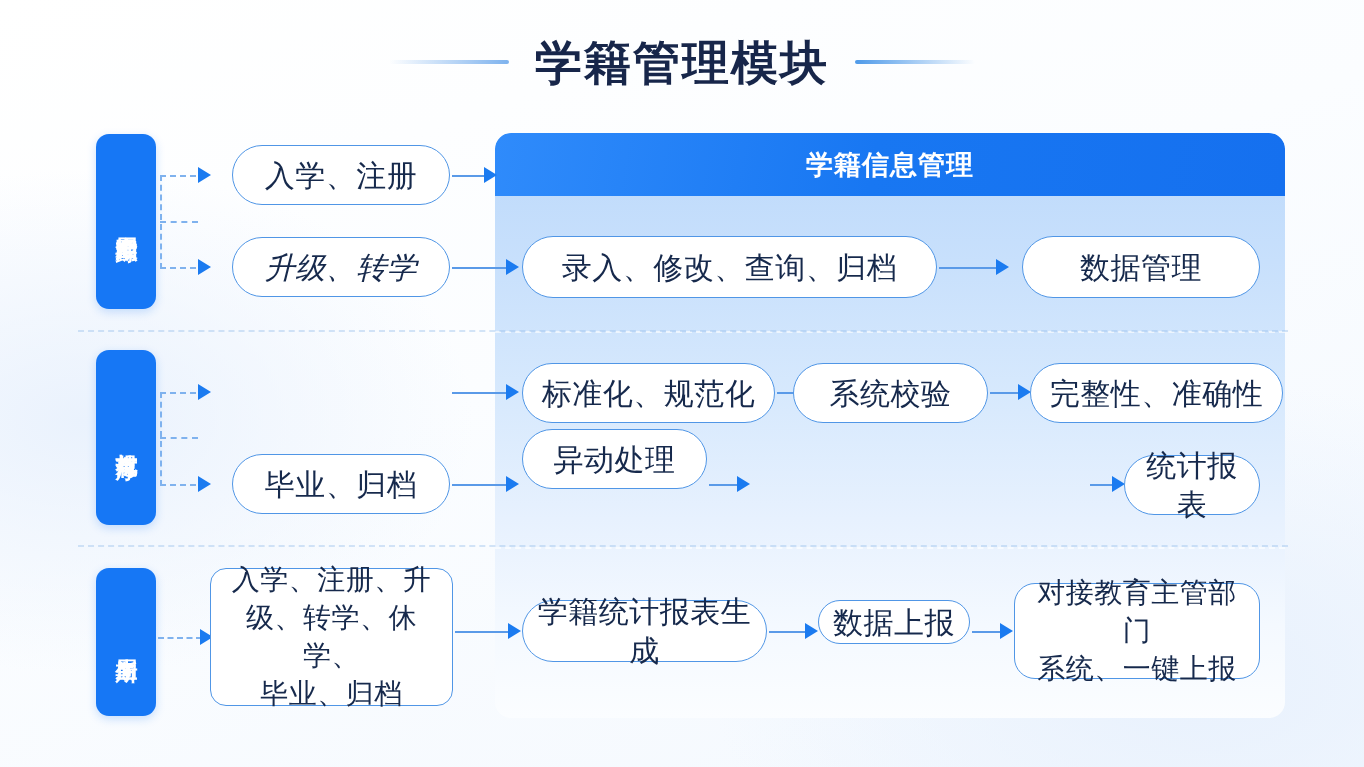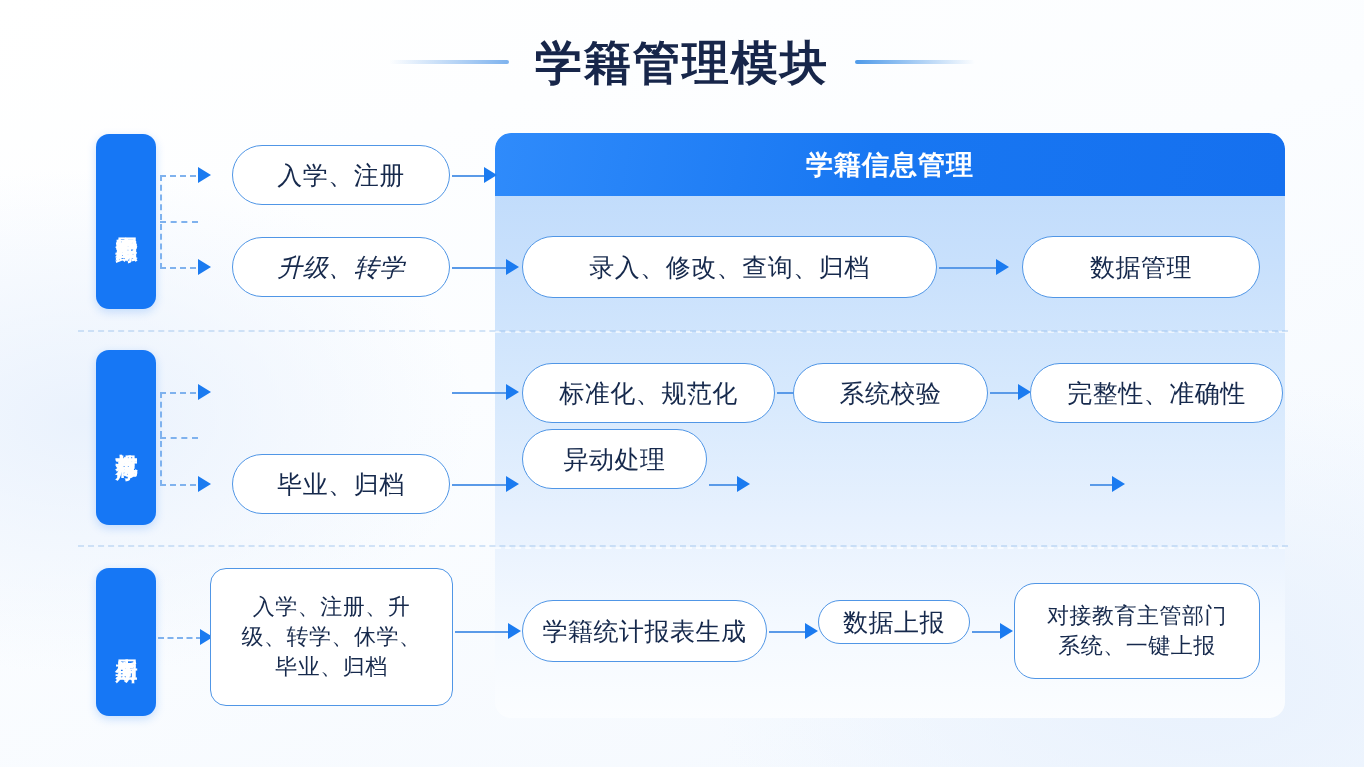--- a/index.html
+++ b/index.html
@@ -120,28 +120,28 @@
   .pill {
     position: absolute;
     background: #ffffff;
     border: 1.6px solid #5096e6;
     border-radius: 999px;
     color: #16294c;
     display: flex;
     align-items: center;
     justify-content: center;
     text-align: center;
-    font-size: 25px;
+    font-size: 30px;
     font-weight: 500;
     letter-spacing: 0.5px;
     line-height: 1.3;
     padding: 0 10px;
   }
   .pill.rect    { border-radius: 16px; }
-  .pill.multiline { line-height: 1.36; font-size: 22px; }
+  .pill.multiline { line-height: 1.36; font-size: 28px; }
 
   
   .seg {
     position: absolute;
     background: #5a9ae8;
   }
   .seg.h { height: 1.6px; }
 
   .dseg {
     position: absolute;
@@ -272,20 +272,23 @@
     <span>完整性、准确性</span>
   </div>
 
   <div class="pill" style="left:522px; top:429px; width:185px; height:60px;">
     <span>异动处理</span>
   </div>
   <div class="seg h" style="left:709px; top:484px; width:32px;"></div>
   <div class="arrow" style="left:737px; top:476px;"></div>
   <div class="seg h" style="left:1090px; top:484px; width:26px;"></div>
   <div class="arrow" style="left:1112px; top:476px;"></div>
+  <div class="pill" style="left:1124px; top:455px; width:136px; height:60px;">
+    <span>统计报表</span>
+  </div>
 
   <div class="pill" style="left:522px; top:600px; width:245px; height:62px;">
     <span>学籍统计报表生成</span>
   </div>
   <div class="seg h" style="left:769px; top:631px; width:40px;"></div>
   <div class="arrow" style="left:805px; top:623px;"></div>
   <div class="pill" style="left:818px; top:600px; width:152px; height:44px;">
     <span>数据上报</span>
   </div>
   <div class="seg h" style="left:972px; top:631px; width:32px;"></div>

